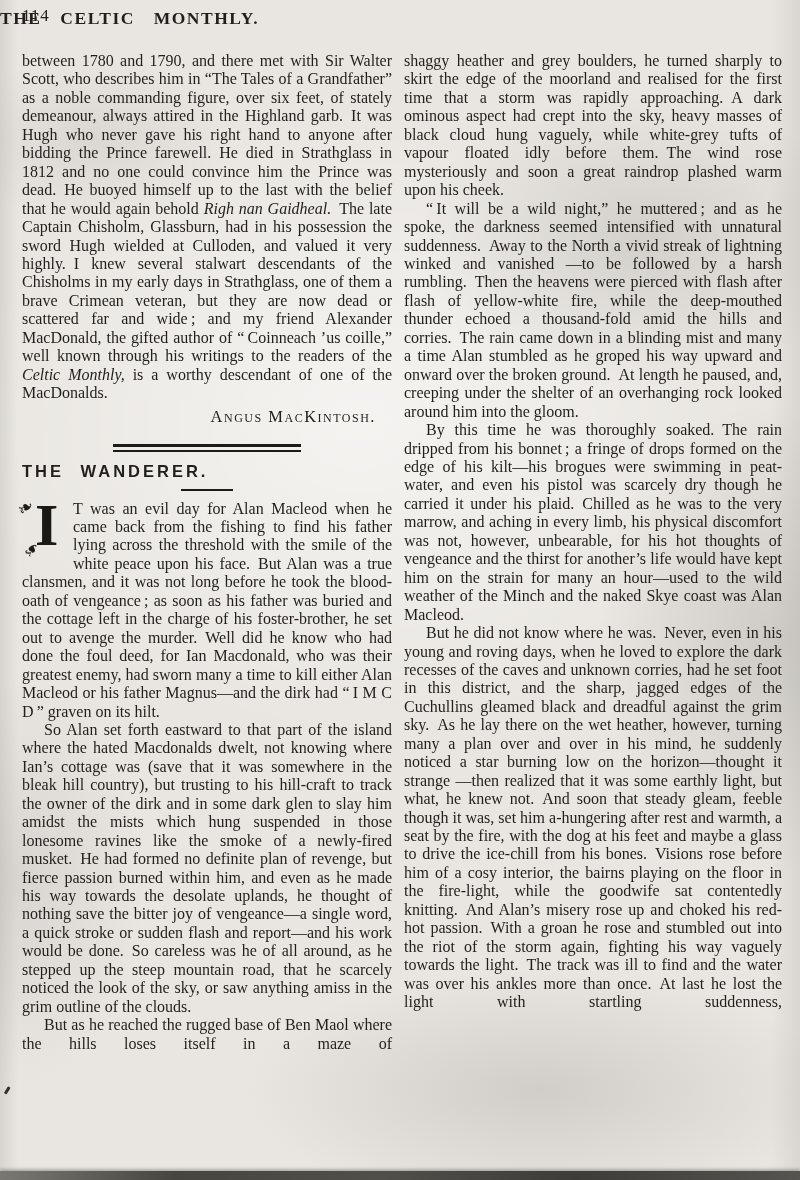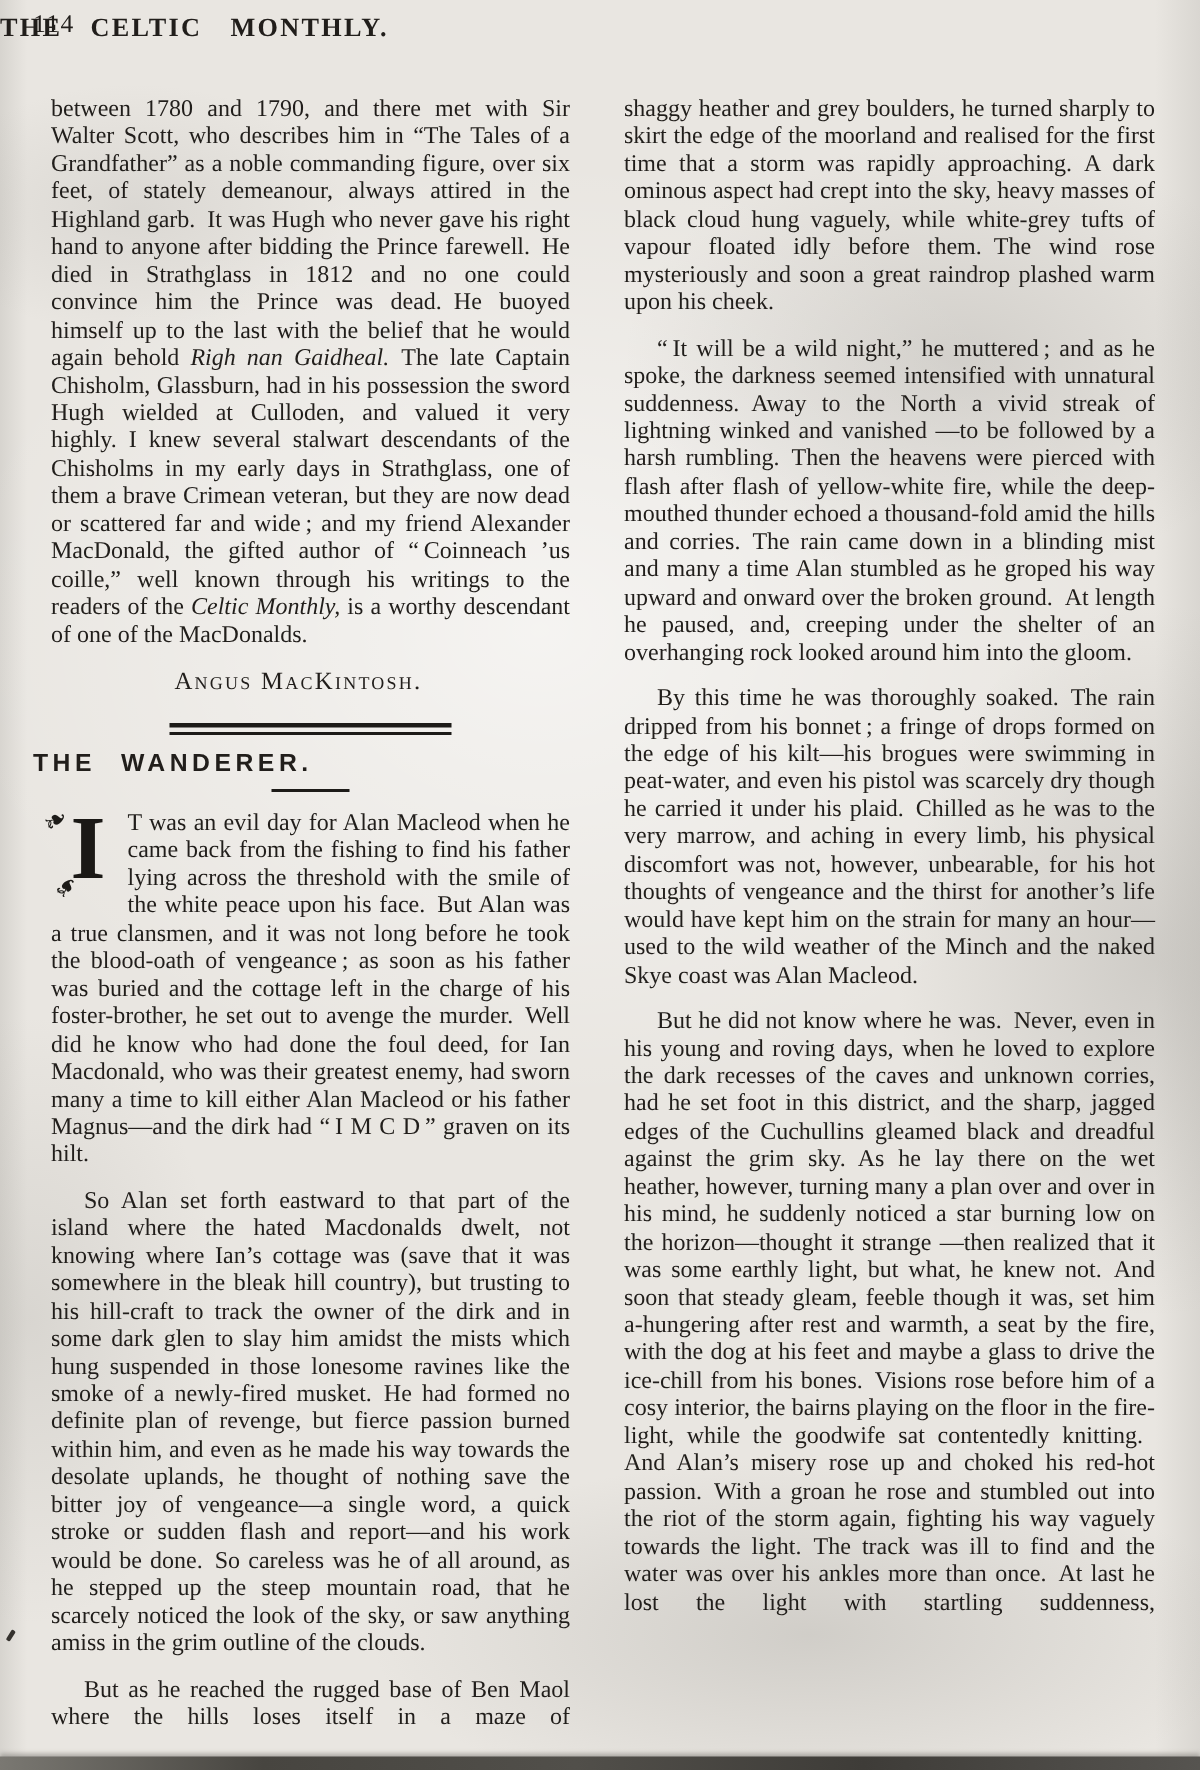--- a/index.html
+++ b/index.html
@@ -22,26 +22,26 @@
   .title{
     position:absolute;left:0;right:0;top:8px;text-align:left;
     font-weight:bold;font-size:17.5px;letter-spacing:1.5px;word-spacing:13px;
   }
   .col{
     position:absolute;top:52px;text-align:justify;
     font-size:16px;line-height:18.45px;
   }
   .col-left{left:22px;width:370px;}
   .col-right{left:404px;width:378px;}
-  .col p{margin:12px;text-indent:22px;}
+  .col p{margin:0;text-indent:22px;}
   .col p.noindent{text-indent:0;}
   .col p.cont{text-align-last:justify;}
   em{font-style:italic;}
   .byline{
-    text-align:center;padding-right:16px;margin-top:5px;margin-bottom:18px;
+    text-align:right;padding-right:16px;margin-top:5px;margin-bottom:18px;
     font-variant:small-caps;letter-spacing:1.5px;font-size:16.5px;
   }
   .rule-double{
     width:188px;margin:9px auto 0 auto;height:3px;
     border-top:3px solid #1d1b18;border-bottom:2px solid #1d1b18;
   }
   .article-heading{
     margin:10px 0 0 0;text-align:left;
     font-family:"Liberation Sans","DejaVu Sans",sans-serif;
     font-weight:bold;font-size:16.5px;letter-spacing:3px;word-spacing:9px;

